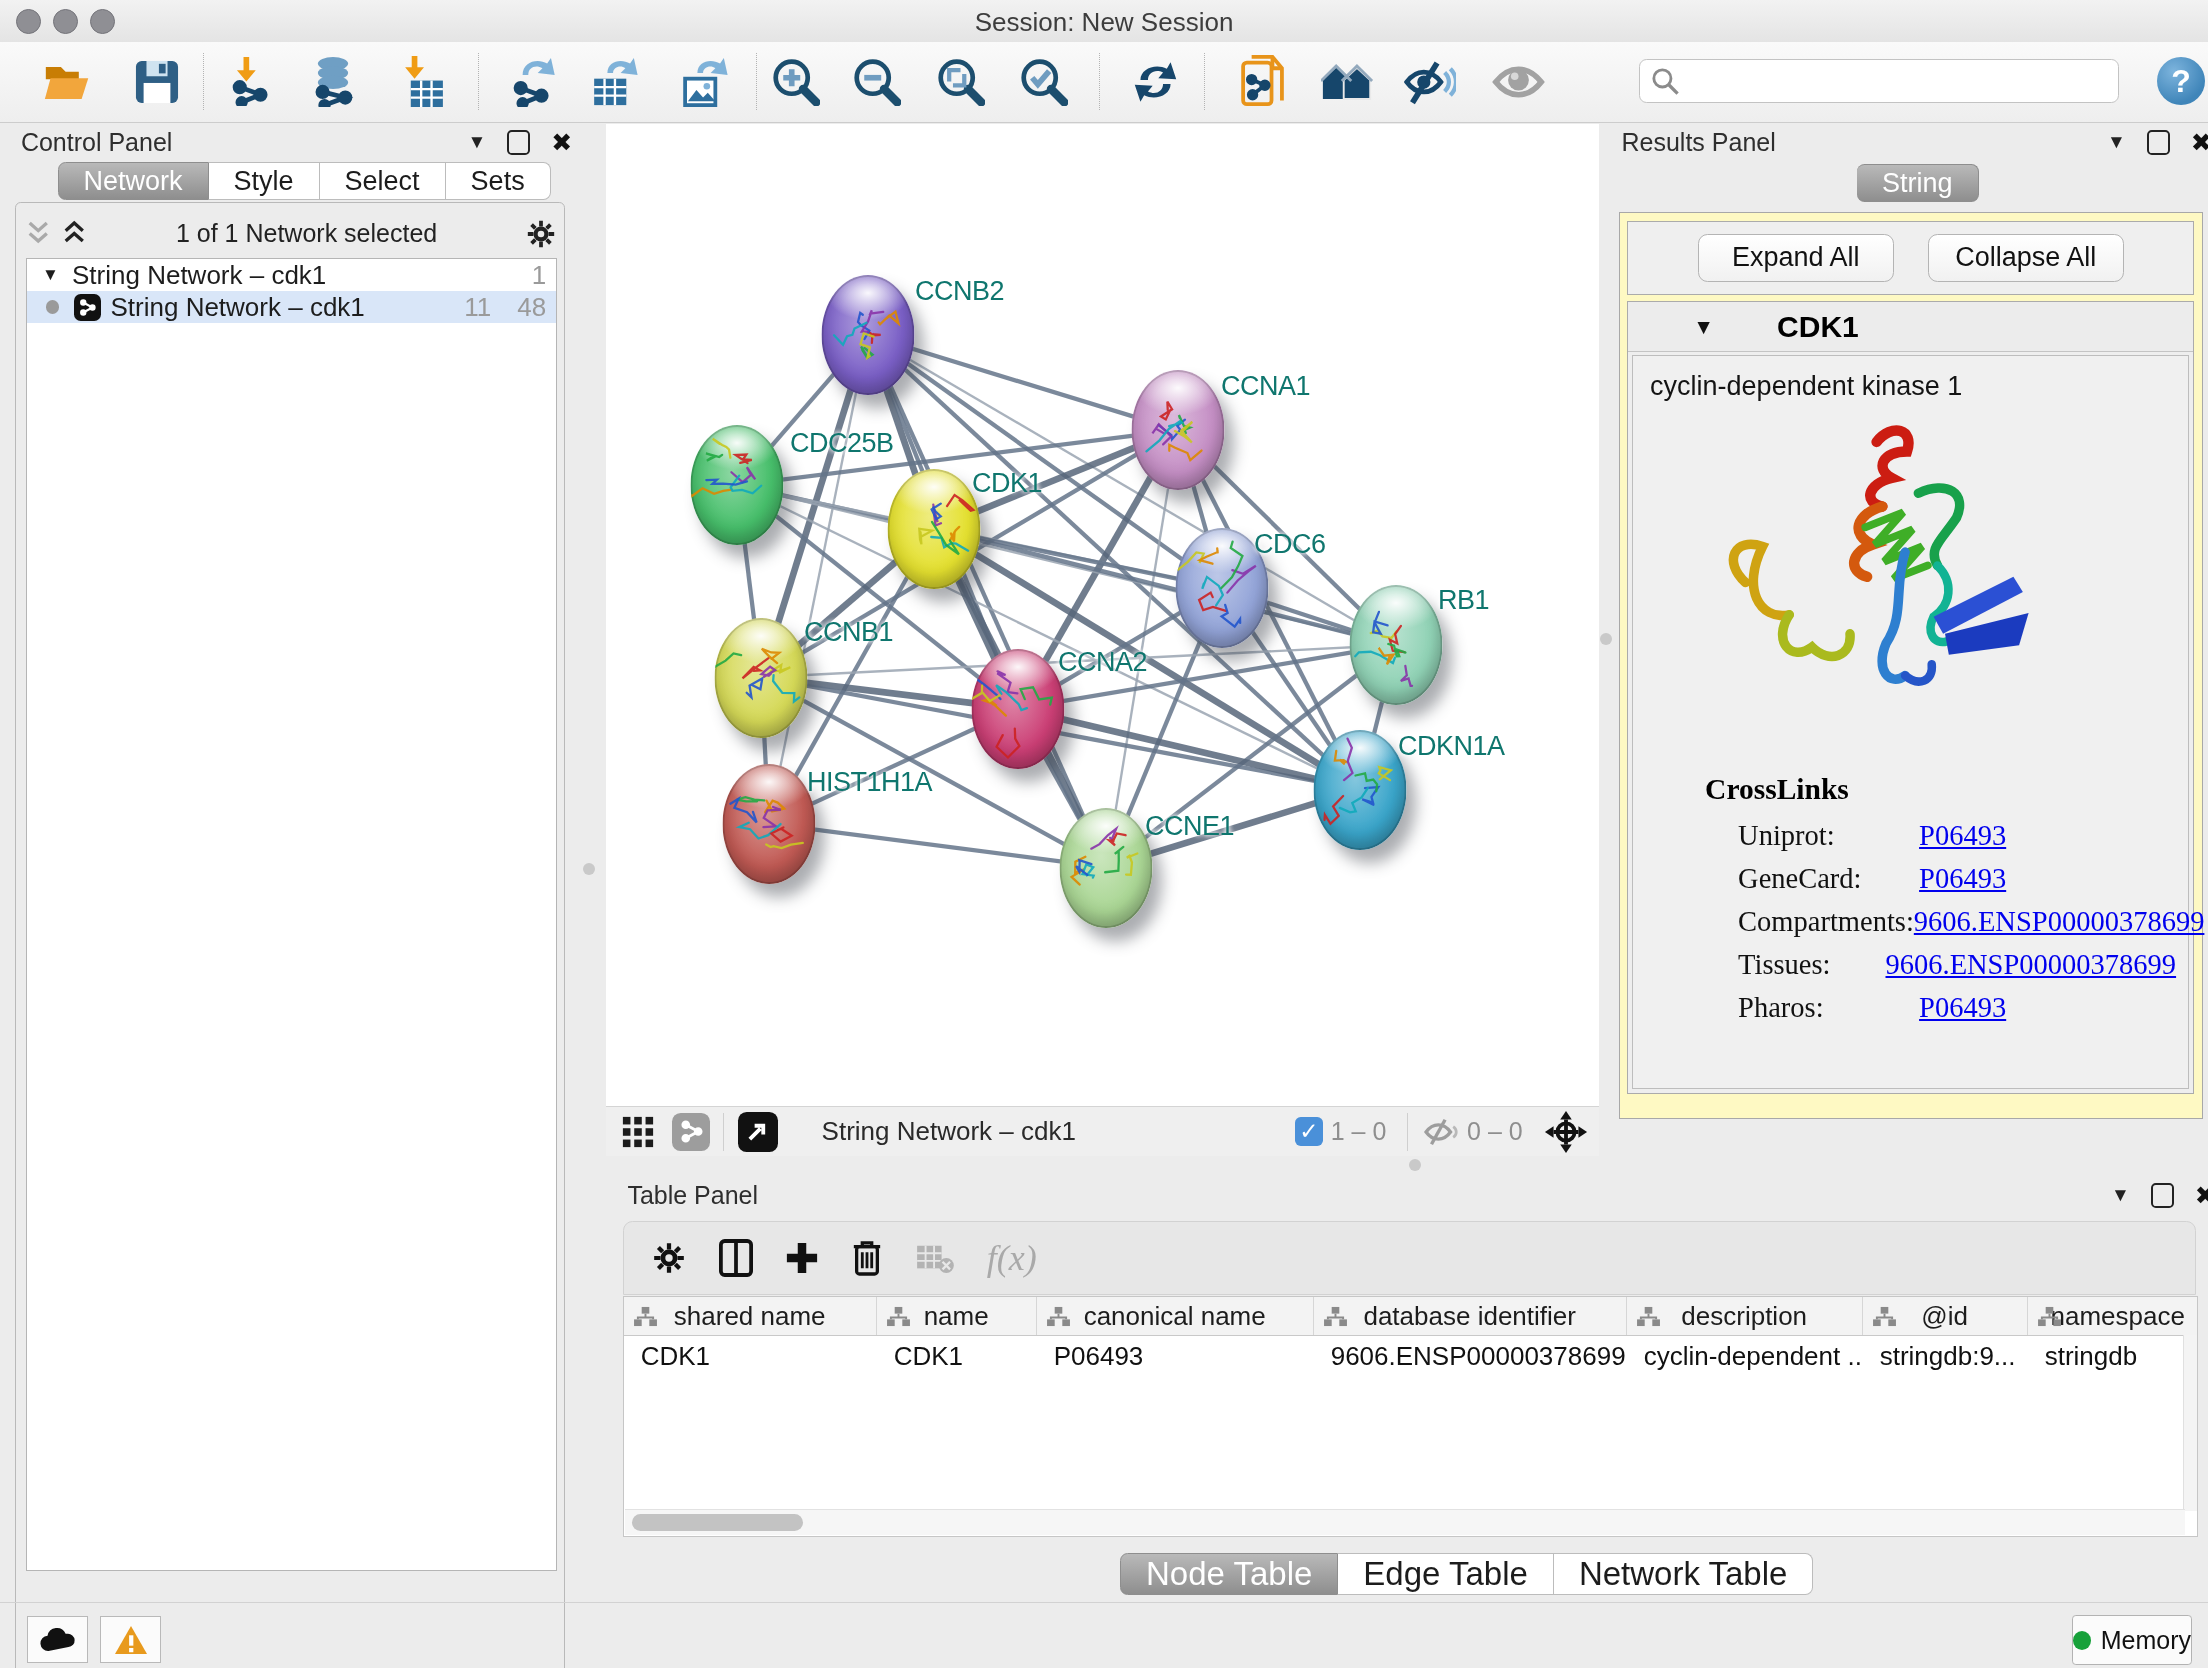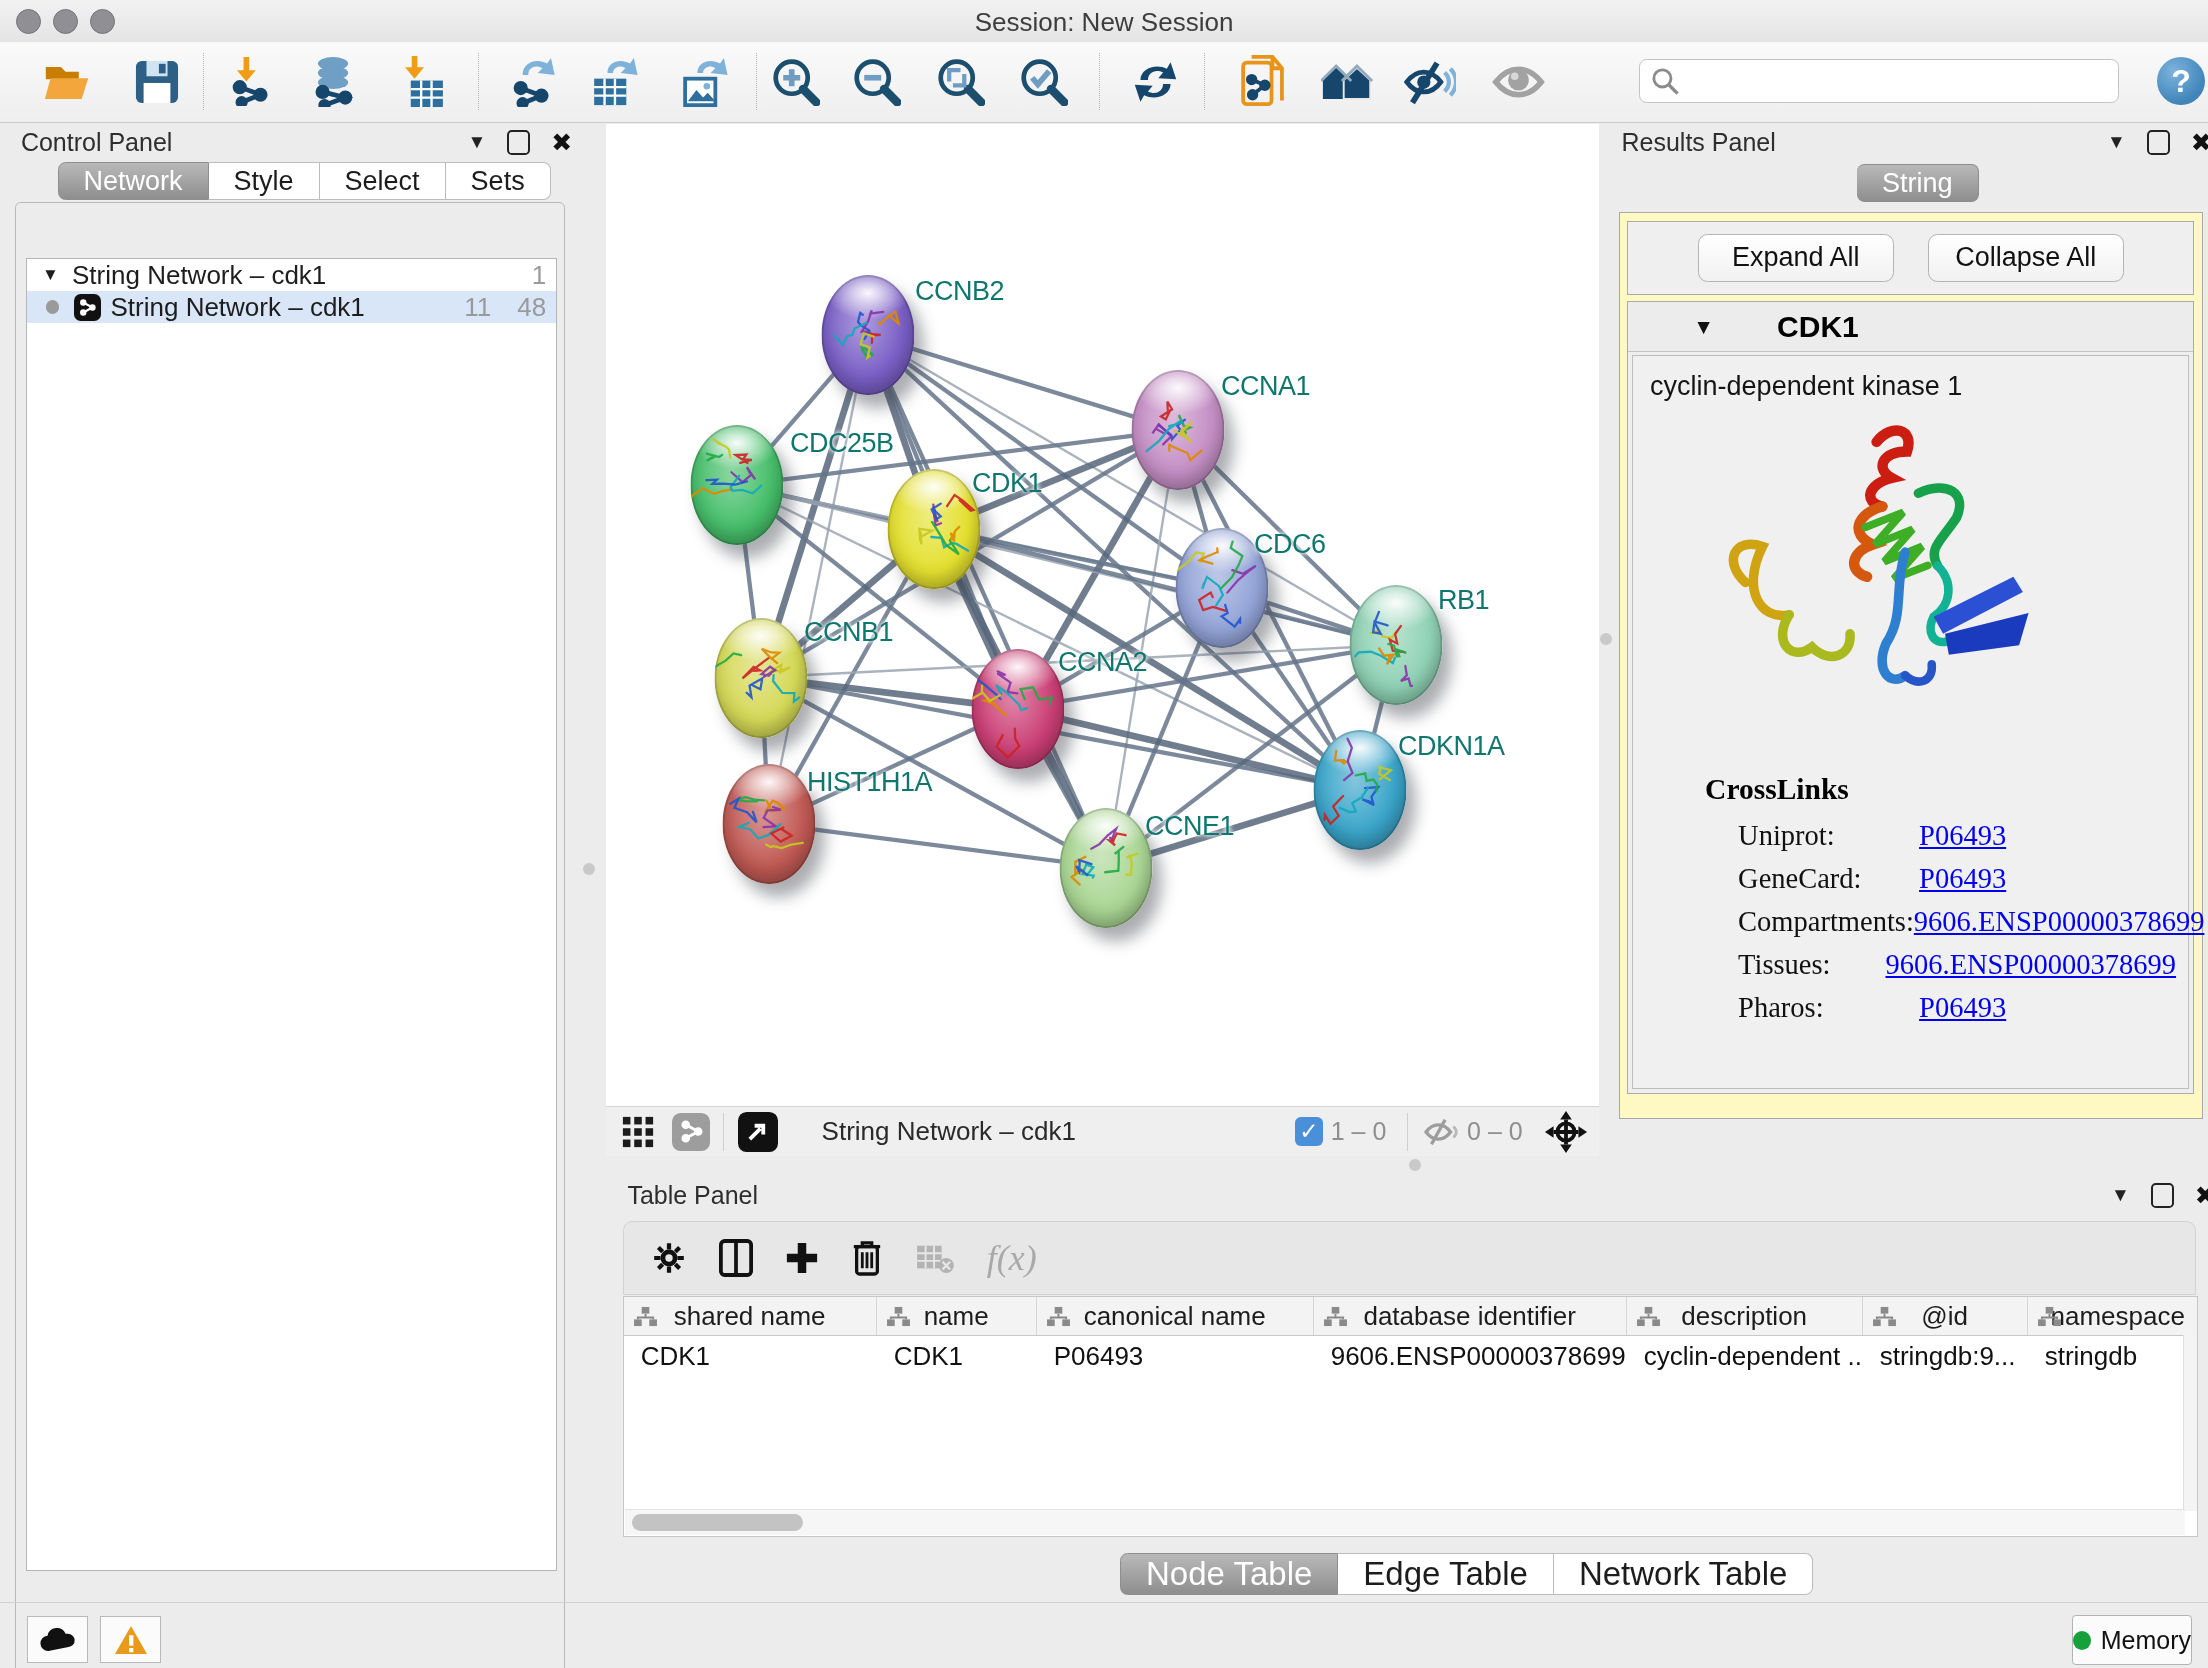--- a/index.html
+++ b/index.html
@@ -310,20 +310,38 @@
     <span class="ph-float"></span>
     <span class="ph-close">✖</span>
   </div>
   <div class="cp-tabs" id="cp-tabs">
       <div class="tab active">Network</div>
       <div class="tab">Style</div>
       <div class="tab">Select</div>
       <div class="tab">Sets</div>
     </div>
   <div class="cp-box">
+    <div class="cp-subheader">
+      <svg width="28.5" height="27" viewBox="0 0 30 28">
+          <path d="M6 3 l9 8 9-8 M6 14 l9 8 9-8" fill="none" stroke="#a9a9a9" stroke-width="3.5"></path>
+        </svg>
+      <svg width="28.5" height="27" viewBox="0 0 30 28" style="margin-left:7.6px">
+          <path d="M6 11 l9-8 9 8 M6 22 l9-8 9 8" fill="none" stroke="#222" stroke-width="3.5"></path>
+        </svg>
+      <span class="grow">1 of 1 Network selected</span>
+      <svg width="32" height="32" viewBox="0 0 34 34">
+          <g fill="#222">
+            <circle cx="17" cy="17" r="8"></circle>
+            <g stroke="#222" stroke-width="4">
+              <path d="M17 3 v6 M17 25 v6 M3 17 h6 M25 17 h6 M7 7 l4 4 M23 23 l4 4 M27 7 l-4 4 M11 23 l-4 4"></path>
+            </g>
+          </g>
+          <circle cx="17" cy="17" r="3.5" fill="#ececec"></circle>
+        </svg>
+    </div>
     <div class="tree-box">
       <div class="tree-row">
         <span style="font-size:17px;margin:0 13.3px 0 5.7px">▼</span>
         <span style="flex:1">String Network – cdk1</span>
         <span class="num">1</span>
       </div>
       <div class="tree-row selected">
         <span style="width:13.3px;height:13.3px;border-radius:50%;background:#9a9a9a;margin:0 15px 0 9.5px"></span>
         <span class="share-badge">
           <svg width="17" height="17" viewBox="0 0 24 24">

